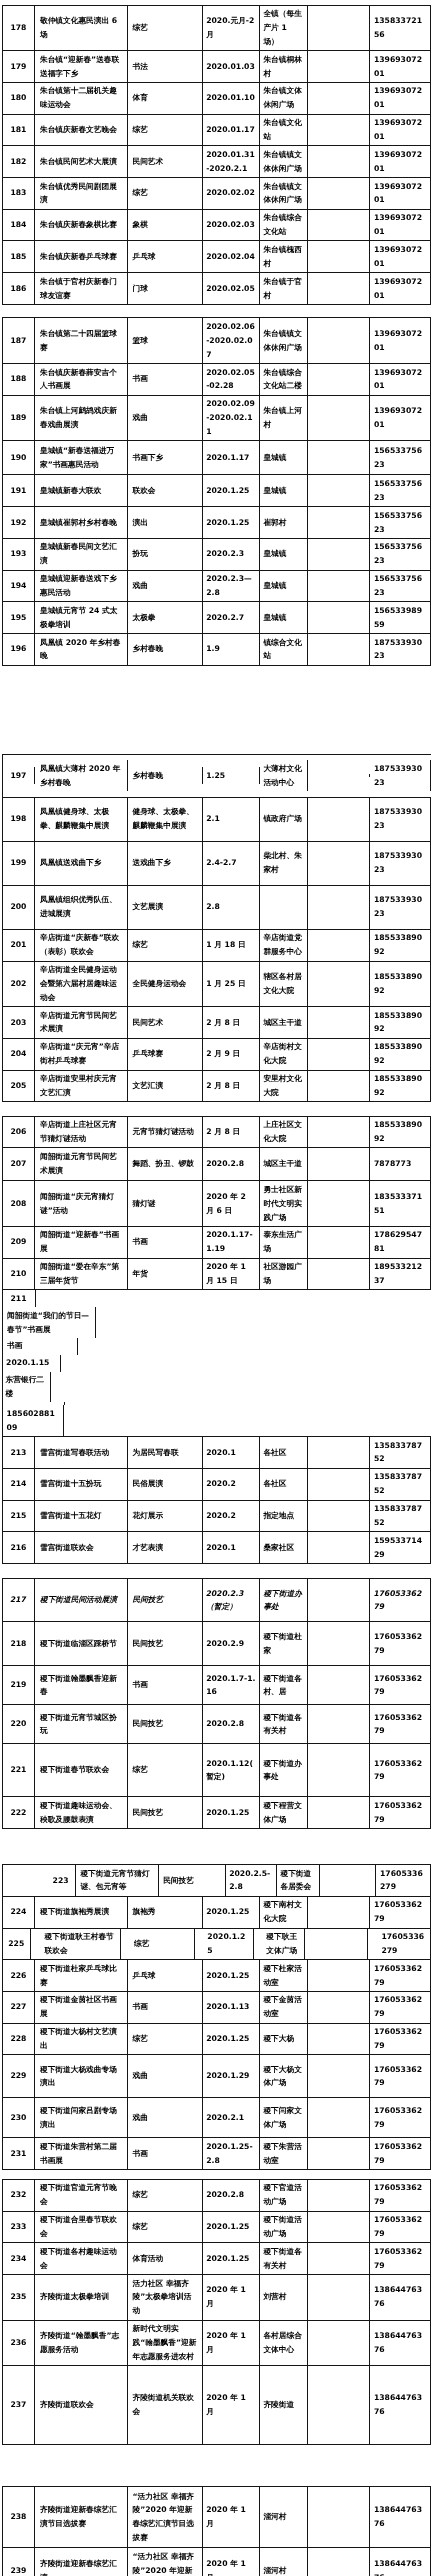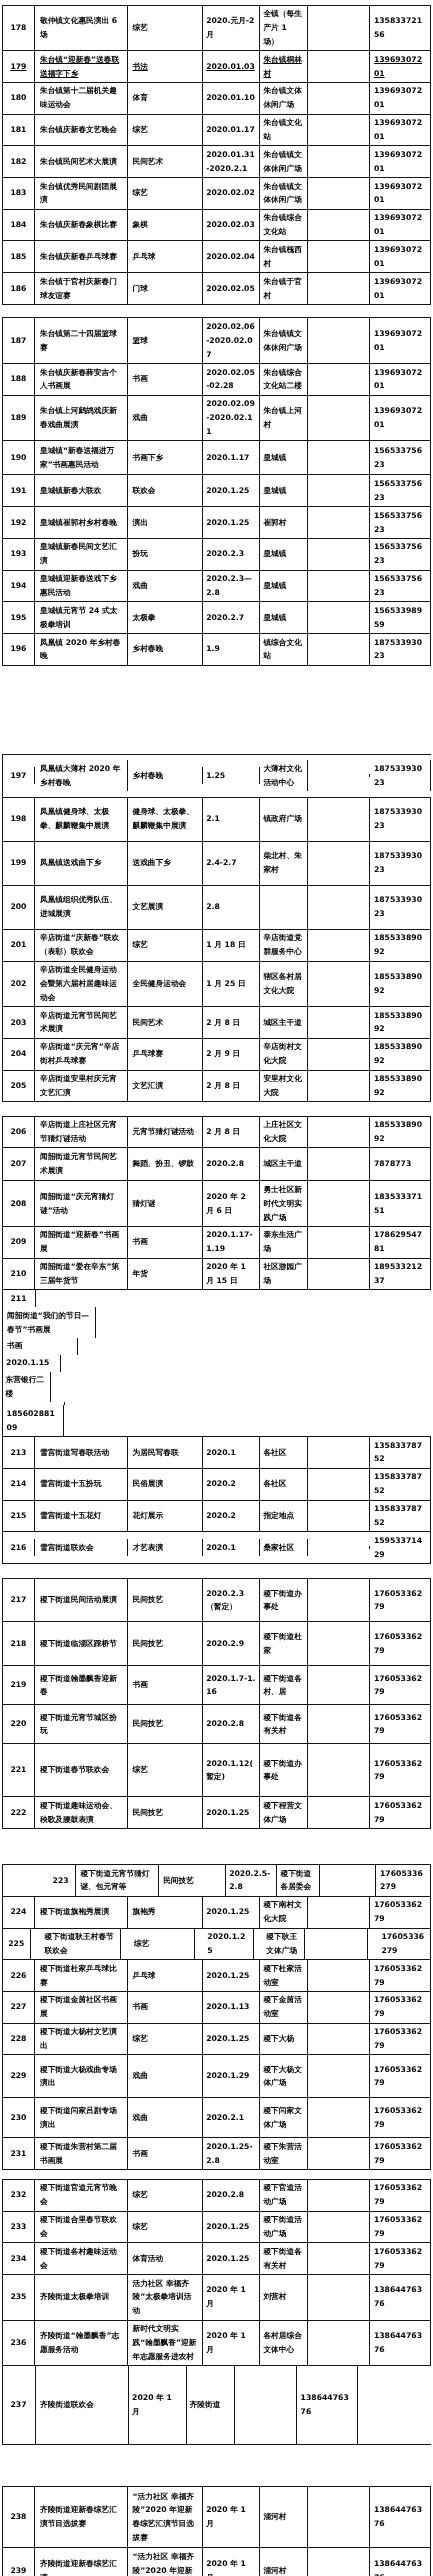--- a/index.html
+++ b/index.html
@@ -28,21 +28,21 @@
       <div class="chunk">
         <div class="row" style="min-height: 30px;">
     <div class="cell c-no">178</div>
     <div class="cell c-name">敬仲镇文化惠民演出 6 场</div>
     <div class="cell c-type">综艺</div>
     <div class="cell c-date">2020.元月-2月</div>
     <div class="cell c-loc">全镇（每生产片 1 场）</div>
     <div class="cell c-county"></div>
     <div class="cell c-phone">13583372156</div>
   </div>
-        <div class="row" style="min-height: 30px; text-decoration: underline;">
+        <div class="row" style="min-height: 30px;">
     <div class="cell c-no">179</div>
     <div class="cell c-name">朱台镇“迎新春”送春联送福字下乡</div>
     <div class="cell c-type">书法</div>
     <div class="cell c-date">2020.01.03</div>
     <div class="cell c-loc">朱台镇桐林村</div>
     <div class="cell c-county"></div>
     <div class="cell c-phone">13969307201</div>
   </div>
         <div class="row" style="min-height: 30px;">
     <div class="cell c-no">180</div>
@@ -361,33 +361,33 @@
   </div>
         <div class="row" style="min-height: 20.6px;">
     <div class="cell c-no">215</div>
     <div class="cell c-name">雪宫街道十五花灯</div>
     <div class="cell c-type">花灯展示</div>
     <div class="cell c-date">2020.2</div>
     <div class="cell c-loc">指定地点</div>
     <div class="cell c-county"></div>
     <div class="cell c-phone">13583378752</div>
   </div>
-        <div class="row" style="min-height: 20.6px; align-items: center;">
+        <div class="row" style="min-height: 20.6px;">
     <div class="cell c-no">216</div>
     <div class="cell c-name">雪宫街道联欢会</div>
     <div class="cell c-type">才艺表演</div>
     <div class="cell c-date">2020.1</div>
     <div class="cell c-loc">桑家社区</div>
     <div class="cell c-county"></div>
     <div class="cell c-phone">15953371429</div>
   </div>
       </div>
       <div class="gap" style="height: 14.4px;"></div>
       <div class="chunk">
-        <div class="row" style="min-height: 42px;">
+        <div class="row" style="min-height: 42px; font-style: italic;">
     <div class="cell c-no">217</div>
     <div class="cell c-name">稷下街道民间活动展演</div>
     <div class="cell c-type">民间技艺</div>
     <div class="cell c-date">2020.2.3（暂定）</div>
     <div class="cell c-loc">稷下街道办事处</div>
     <div class="cell c-county"></div>
     <div class="cell c-phone">17605336279</div>
   </div>
         <div class="row" style="min-height: 43px;">
     <div class="cell c-no">218</div>
@@ -562,20 +562,21 @@
     <div class="cell c-name">齐陵街道“翰墨飘香”志愿服务活动</div>
     <div class="cell c-type">新时代文明实践“翰墨飘香”迎新年志愿服务进农村</div>
     <div class="cell c-date">2020 年 1 月</div>
     <div class="cell c-loc">各村居综合文体中心</div>
     <div class="cell c-county"></div>
     <div class="cell c-phone">13864476376</div>
   </div>
         <div class="row" style="min-height: 78px;">
     <div class="cell c-no">237</div>
     <div class="cell c-name">齐陵街道联欢会</div>
+    <div class="cell c-type">齐陵街道机关联欢会</div>
     <div class="cell c-date">2020 年 1 月</div>
     <div class="cell c-loc">齐陵街道</div>
     <div class="cell c-county"></div>
     <div class="cell c-phone">13864476376</div>
   </div>
       </div>
       <div class="gap" style="height: 41px;"></div>
       <div class="chunk">
         <div class="row" style="min-height: 60px;">
     <div class="cell c-no">238</div>

